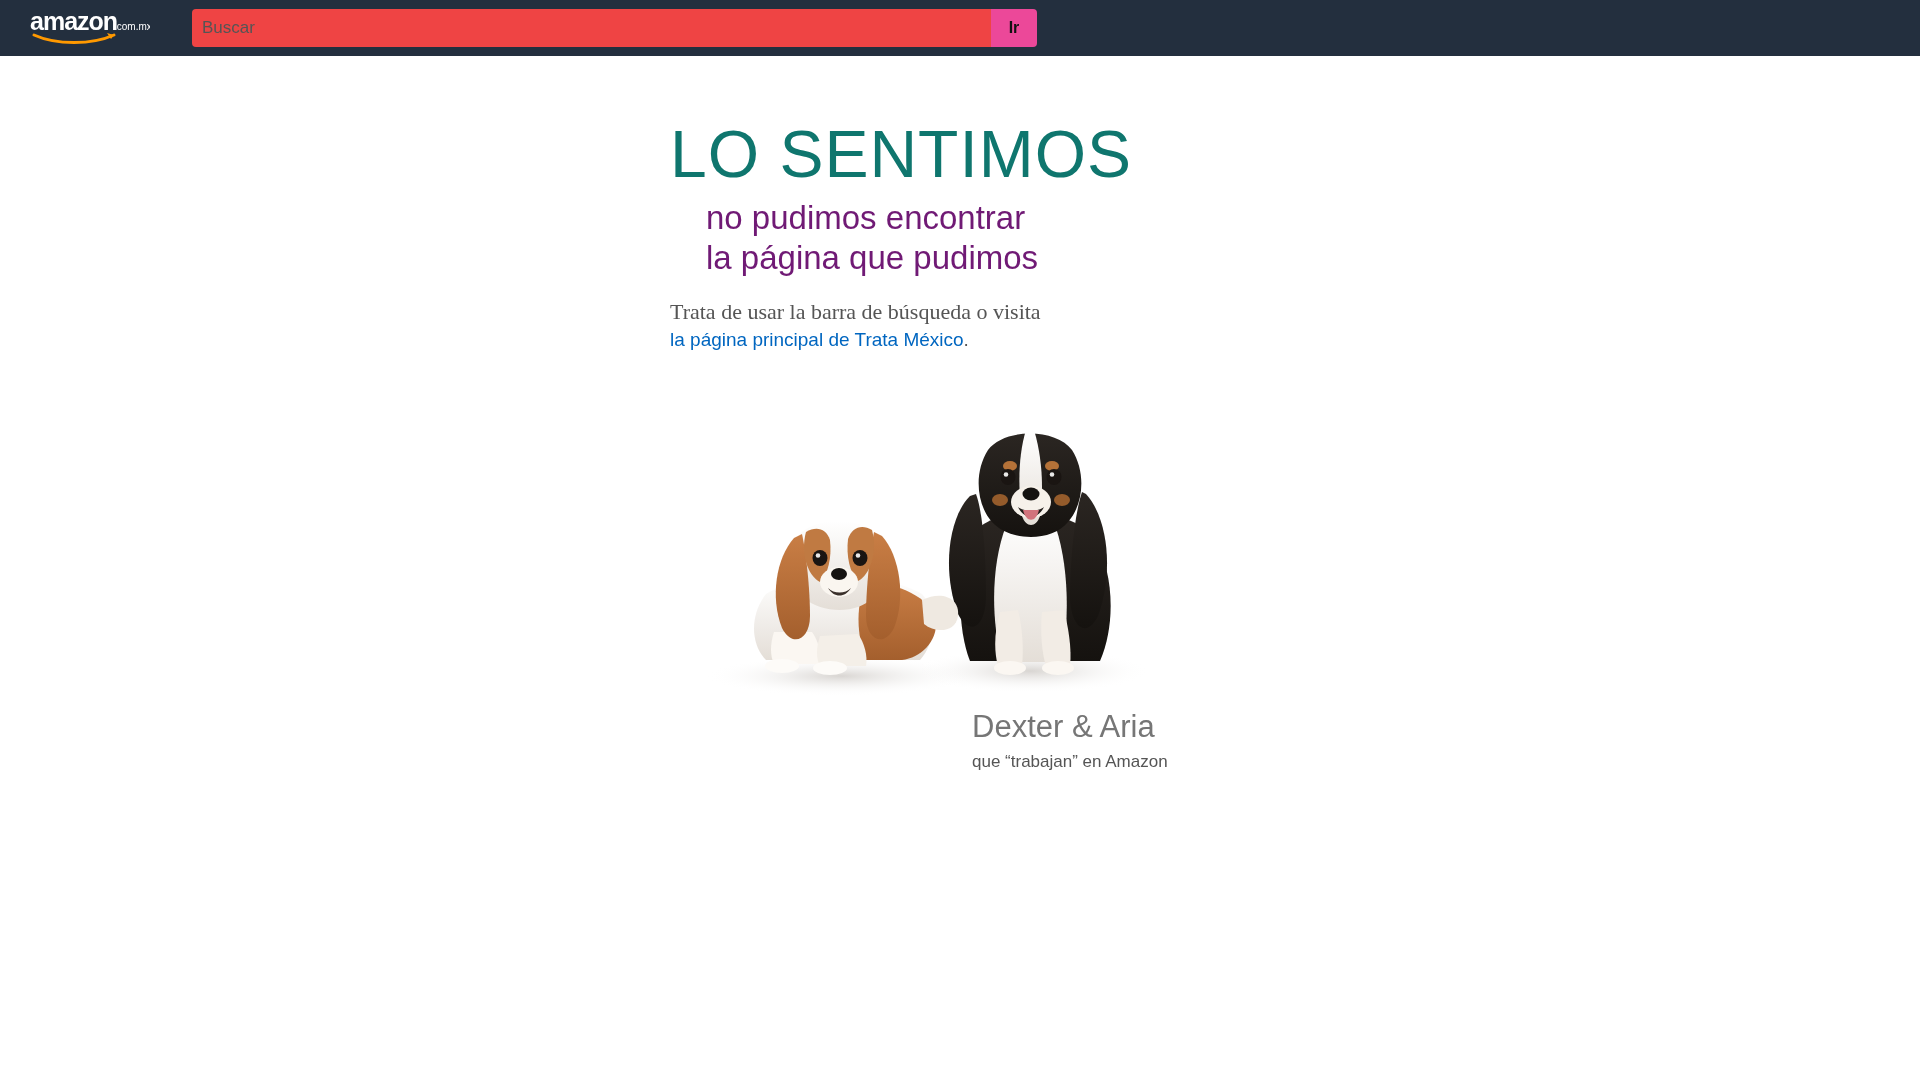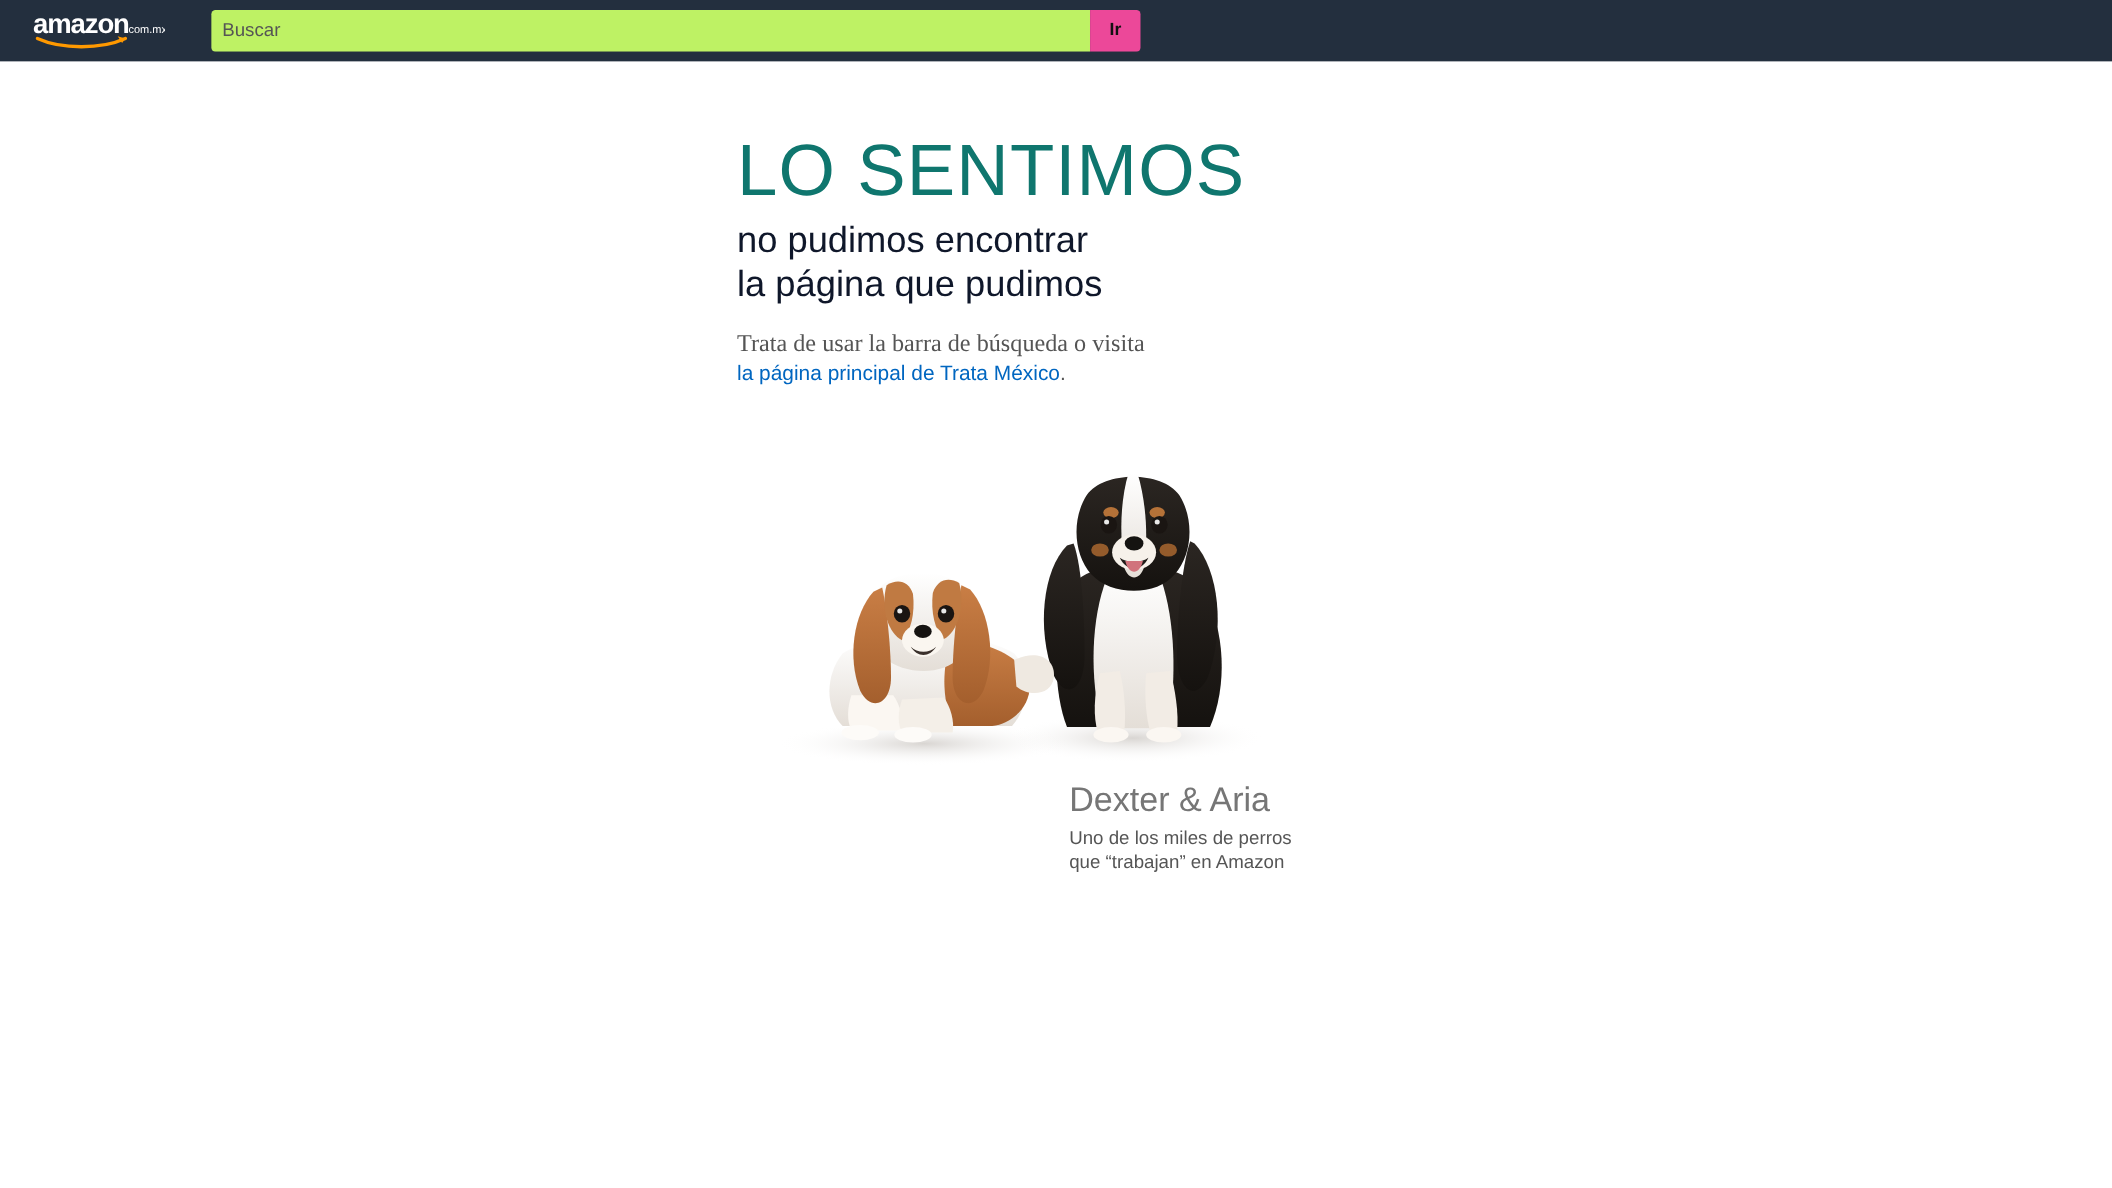--- a/index.html
+++ b/index.html
@@ -41,21 +41,21 @@
     height: 38px;
     display: flex;
     border-radius: 4px;
     overflow: hidden;
   }
 
   .search-input {
     flex: 1 1 auto;
     border: none;
     outline: none;
-    background: #bef264;
+    background: #ef4444;
     font-size: 17px;
     font-family: "Liberation Sans", sans-serif;
     color: #111;
     padding: 0 10px;
     height: 38px;
     box-sizing: border-box;
   }
 
   .search-input::placeholder { color: #555; opacity: 1; }
 
@@ -96,22 +96,23 @@
     letter-spacing: 1px;
     color: #0f766e;
     font-weight: 300;
     white-space: nowrap;
   }
 
   .err-sub {
     margin-top: 8px;
     font-size: 33px;
     line-height: 40px;
-    color: #0f172a;
+    color: #701a75;
     font-weight: 300;
+    margin-left: 36px;
   }
 
   .err-hint {
     margin-top: 22px;
     font-size: 22px;
     line-height: 24px;
     color: #555555;
     font-family: Liberation Serif, serif;
   }
 
@@ -292,18 +293,17 @@
       <ellipse cx="169" cy="198" rx="8" ry="6" fill="#151311"></ellipse>
       <path d="M158 212 C164 222, 175 222, 181 212 C175 218, 164 218, 158 212 Z" fill="#3a302b"></path>
 
       <path d="M252 224 C272 214, 290 222, 288 240 C286 256, 266 258, 254 248 Z" fill="#efe9e1"></path>
     </svg>
   </div>
 
   <div class="dog-caption">
     <div class="dog-names">Dexter &amp; Aria</div>
     <div class="dog-desc">
-      <div>Uno de los miles de perros</div>
       <div>que “trabajan” en Amazon</div>
     </div>
   </div>
 
 </div>
 
 </body></html>

